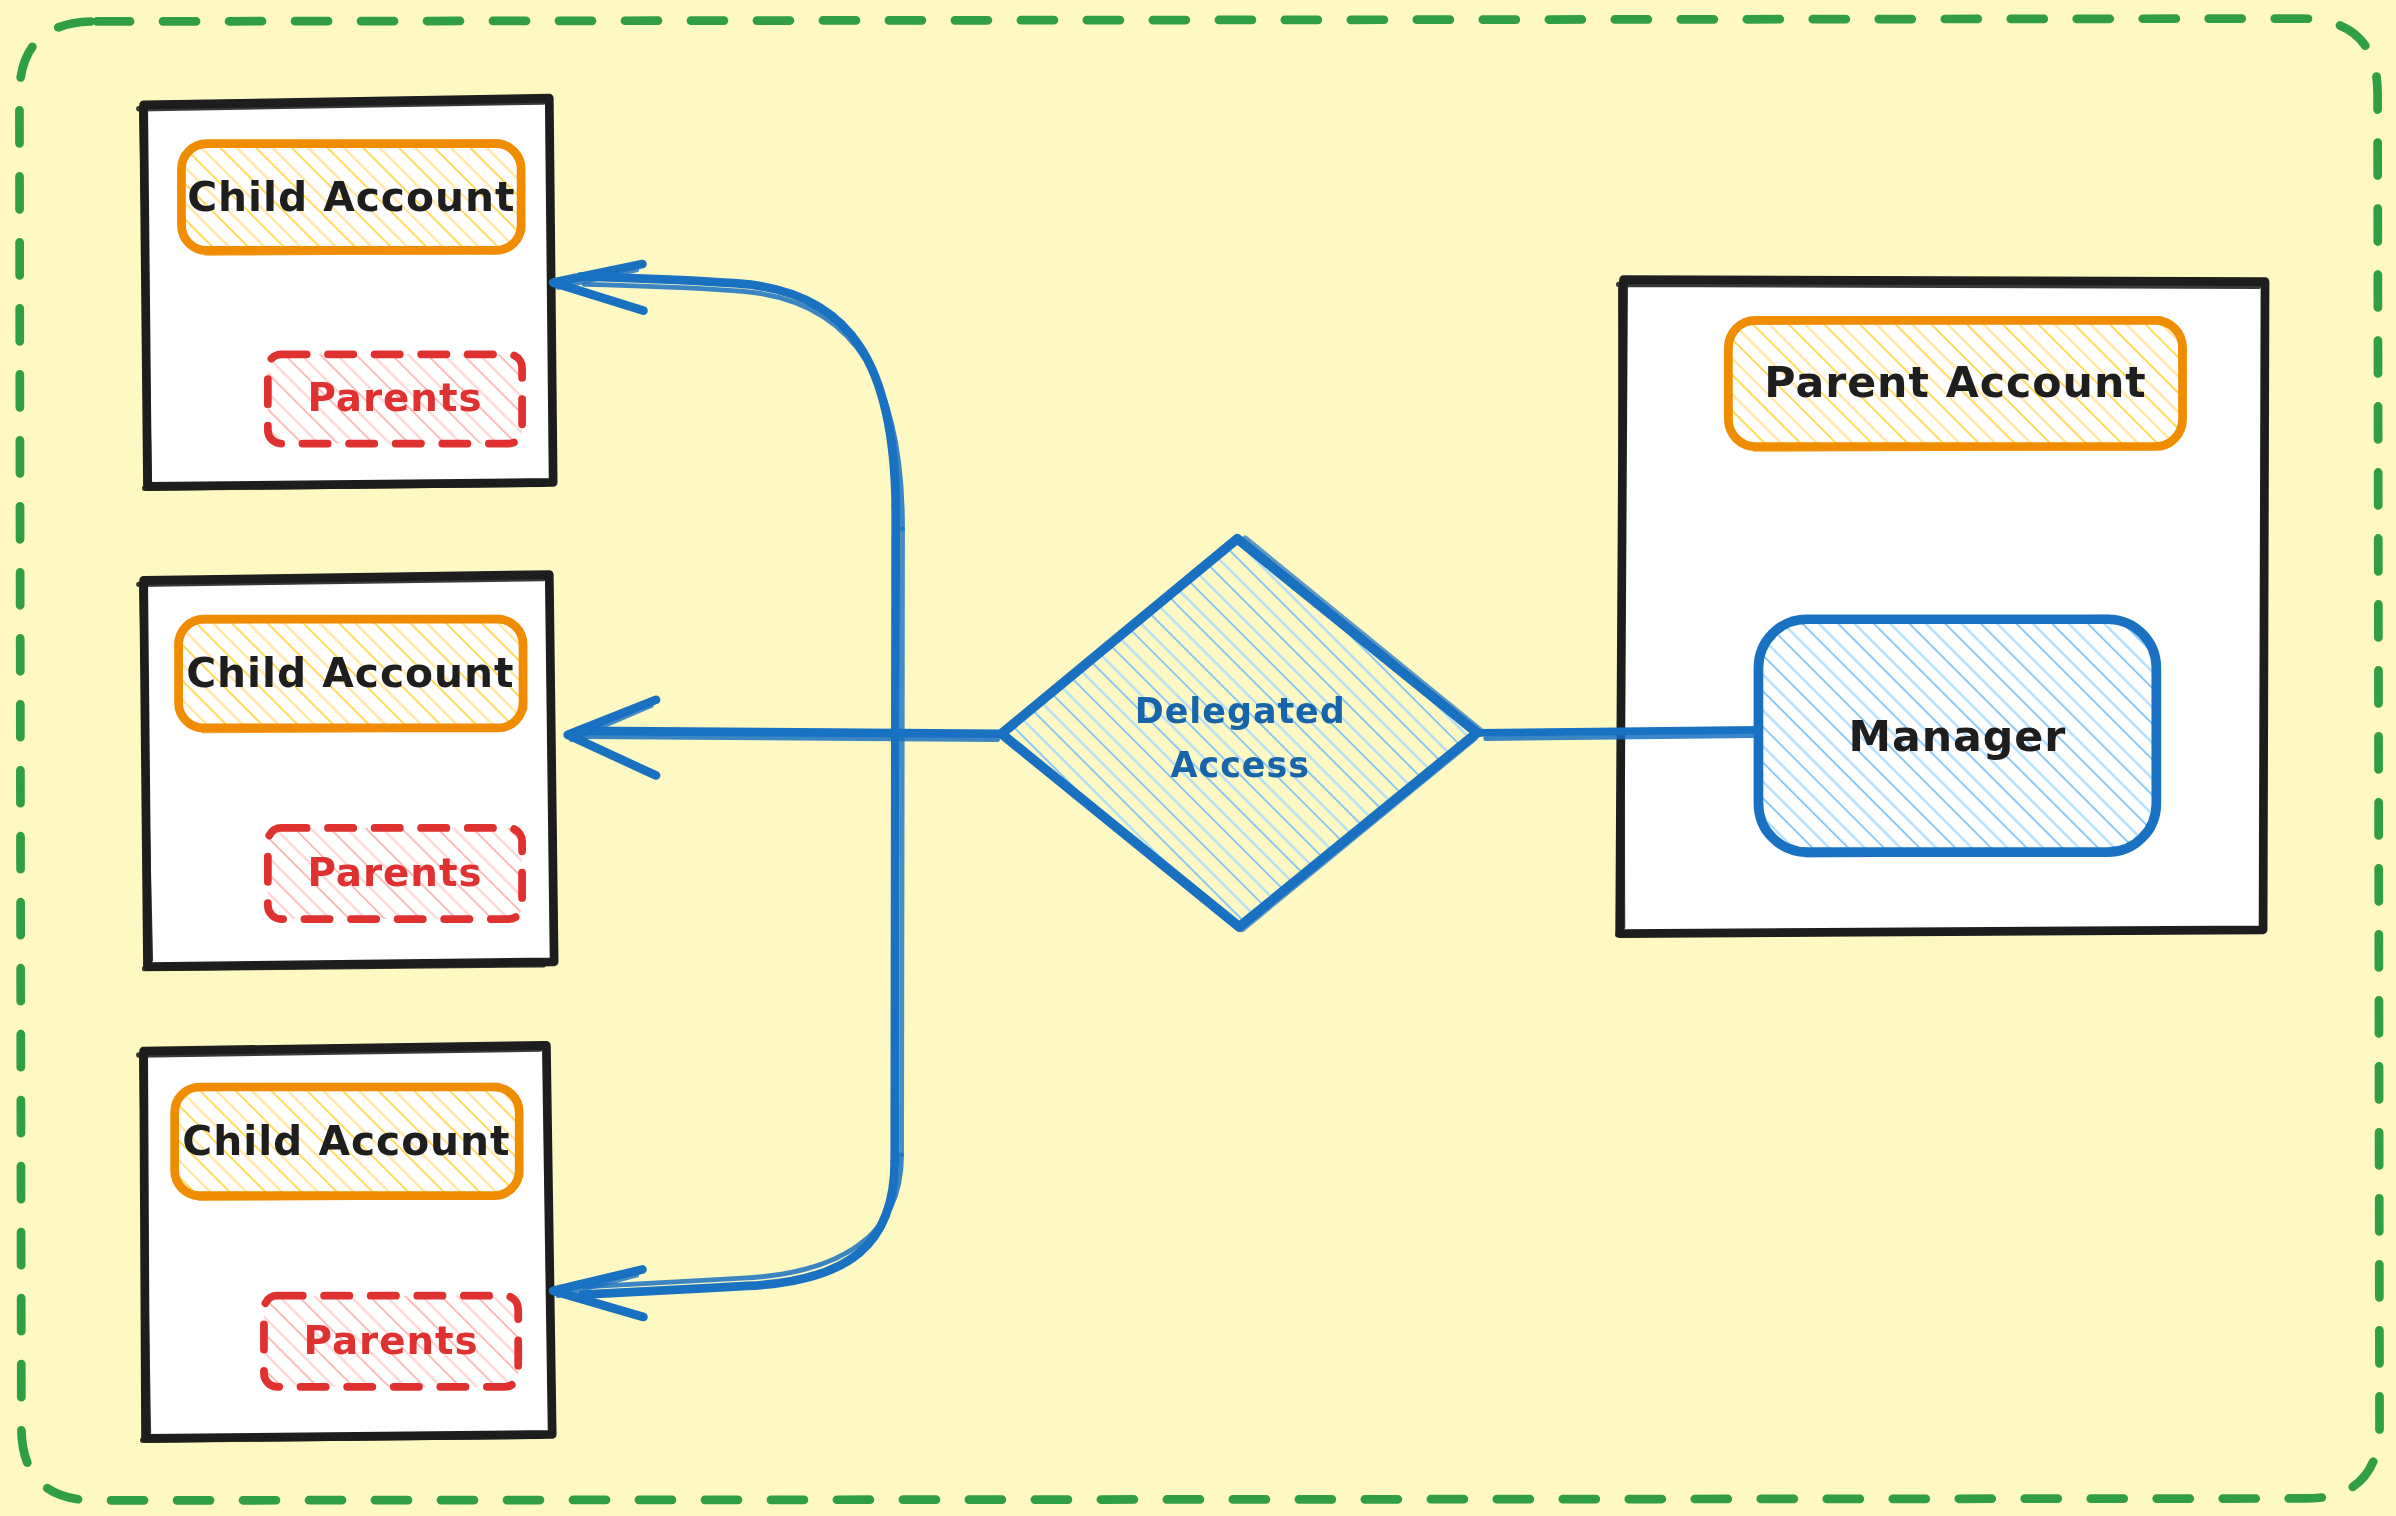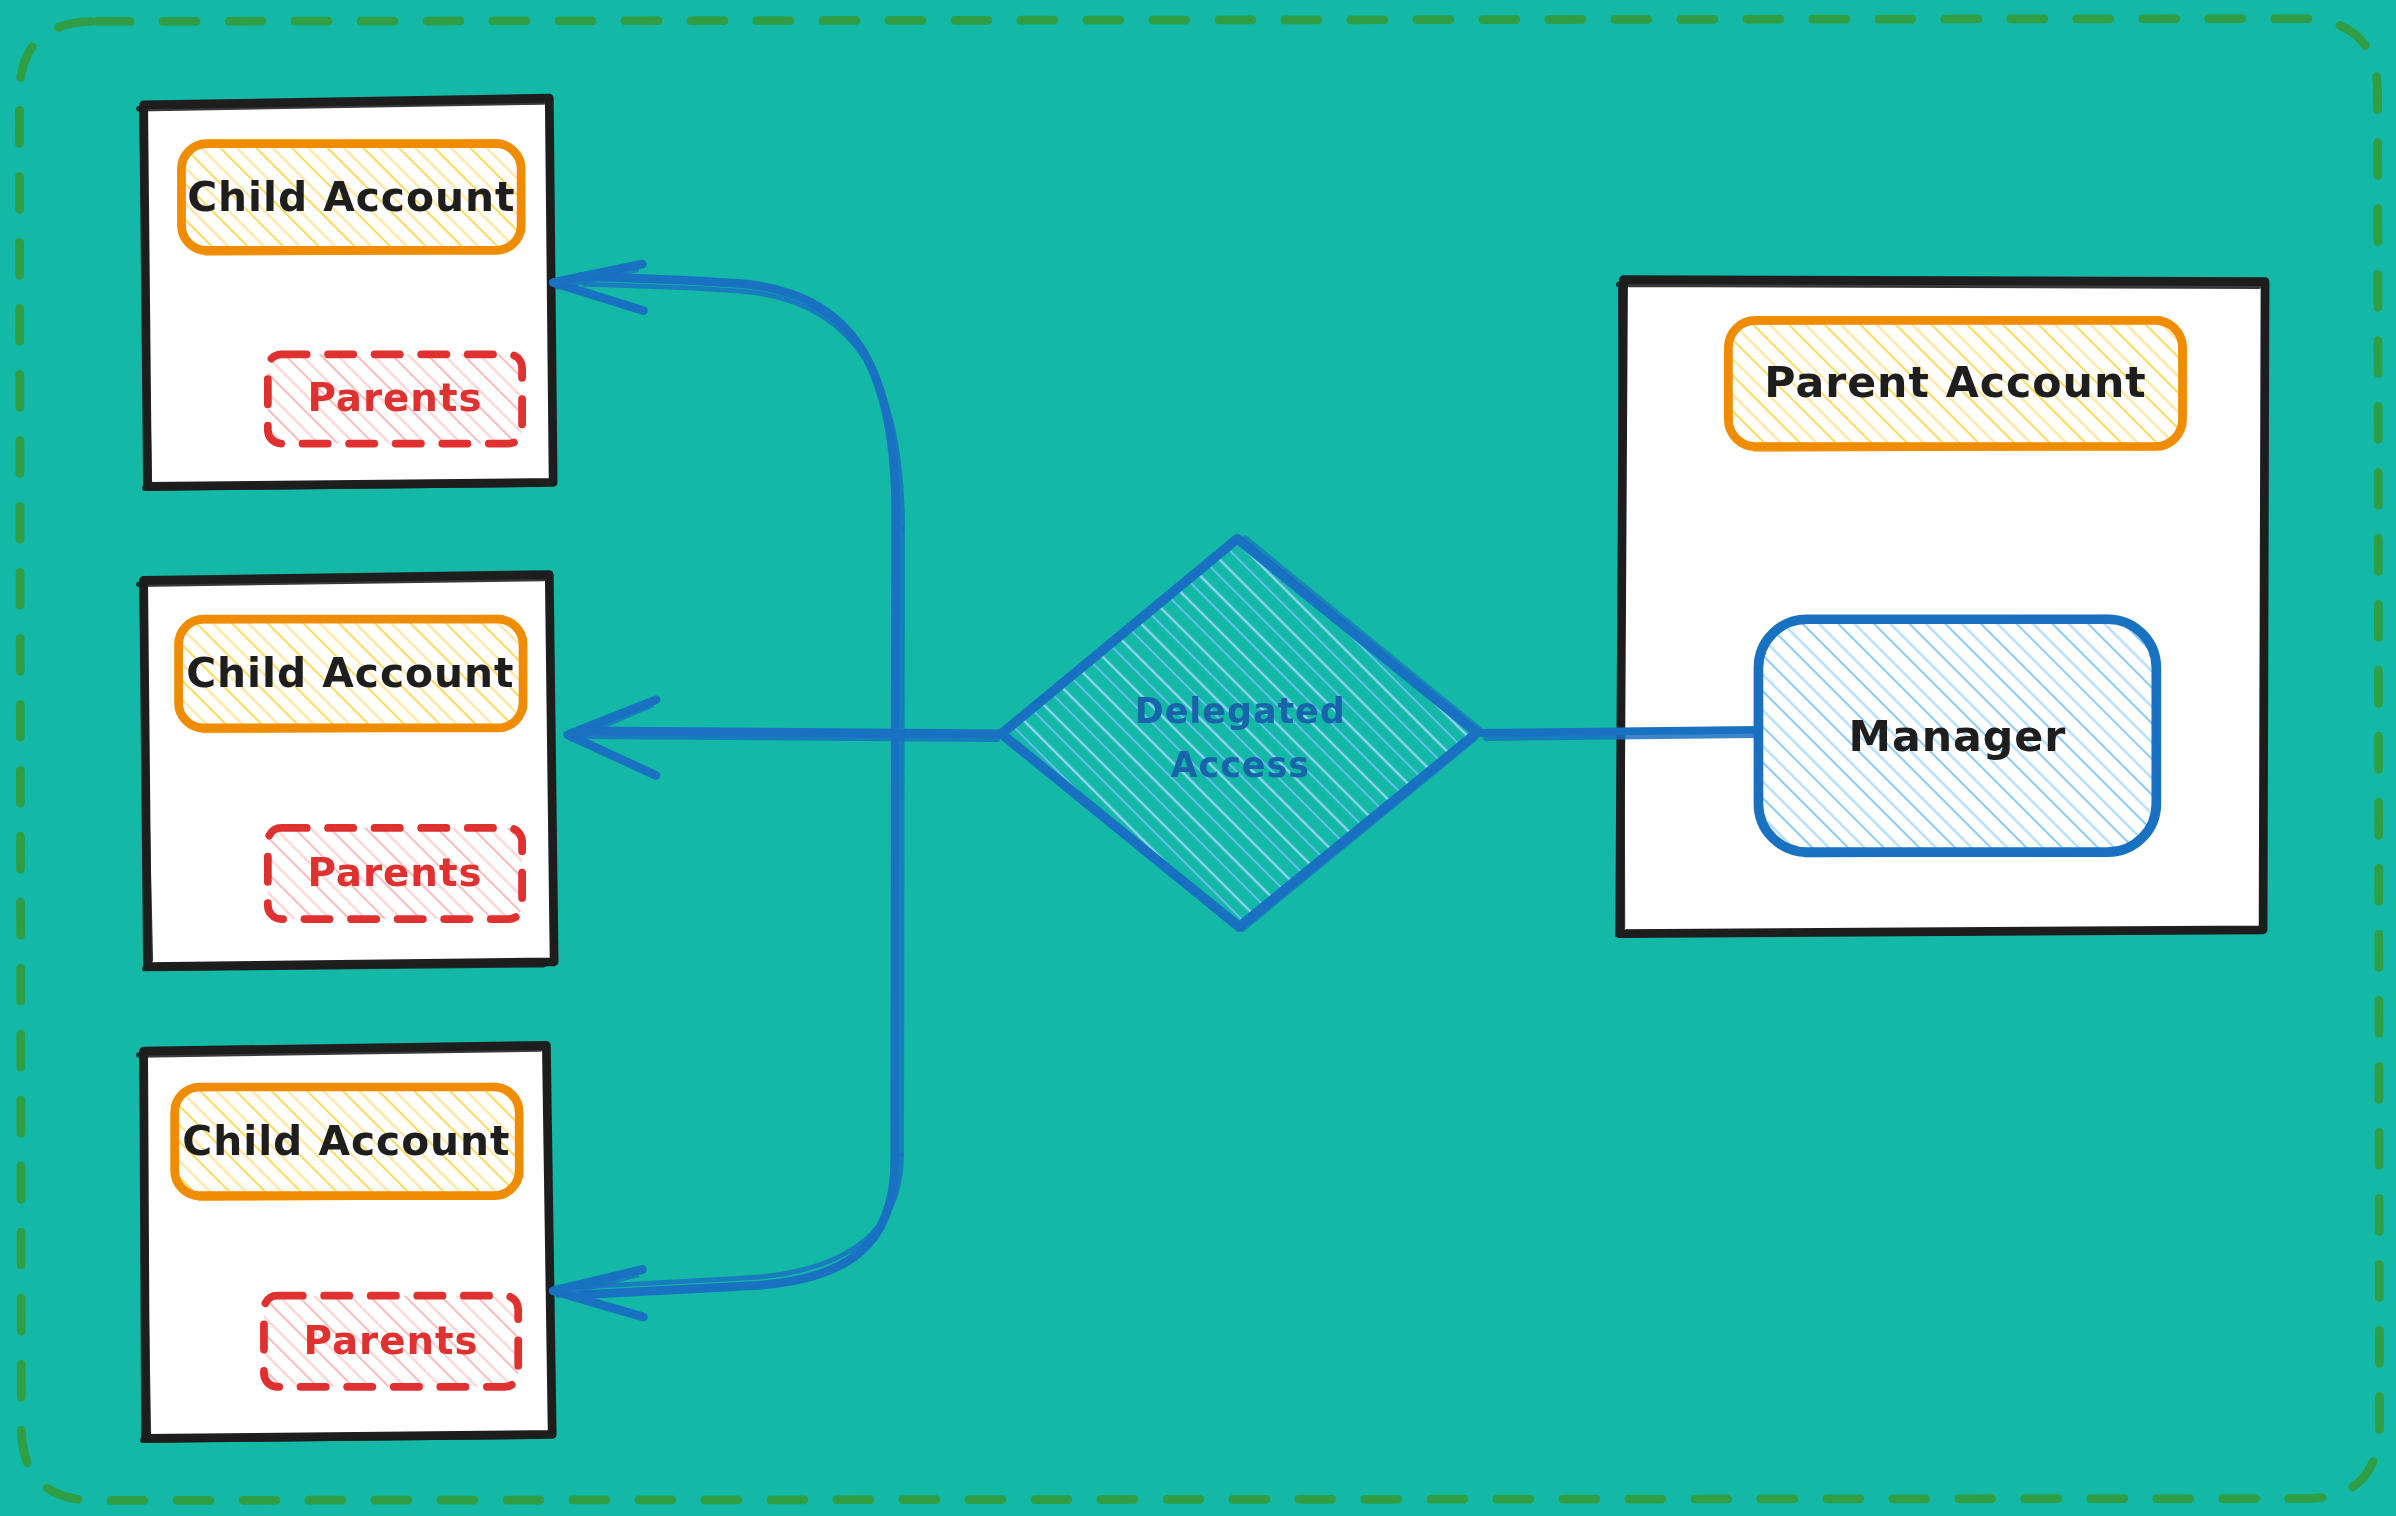--- a/index.html
+++ b/index.html
@@ -11,21 +11,21 @@
   body {
     font-family: "DejaVu Sans", sans-serif;
     width: 2397px;
     height: 1517px;
     overflow: hidden;
   }
   #canvas {
     position: relative;
     width: 2397px;
     height: 1517px;
-    background: #14b8a6;
+    background: #fef9c3;
   }
   #canvas svg {
     position: absolute;
     top: 0;
     left: 0;
     width: 2397px;
     height: 1517px;
     display: block;
   }
   .lbl {

